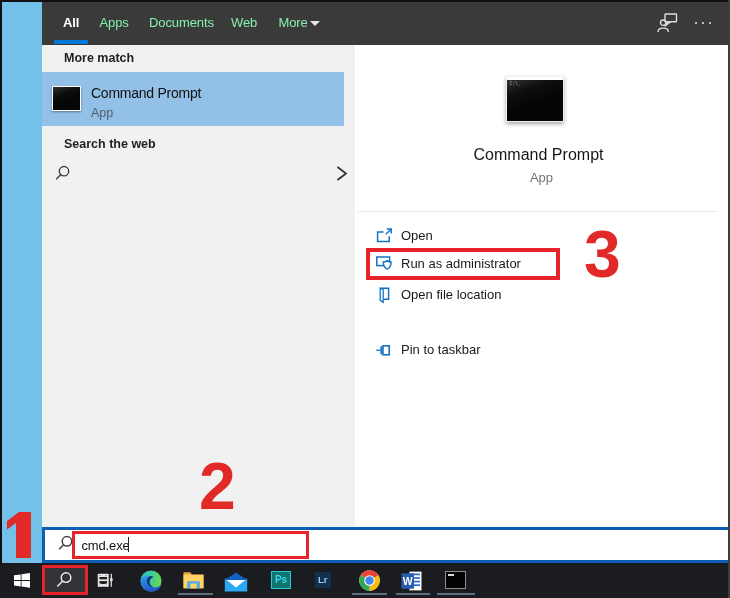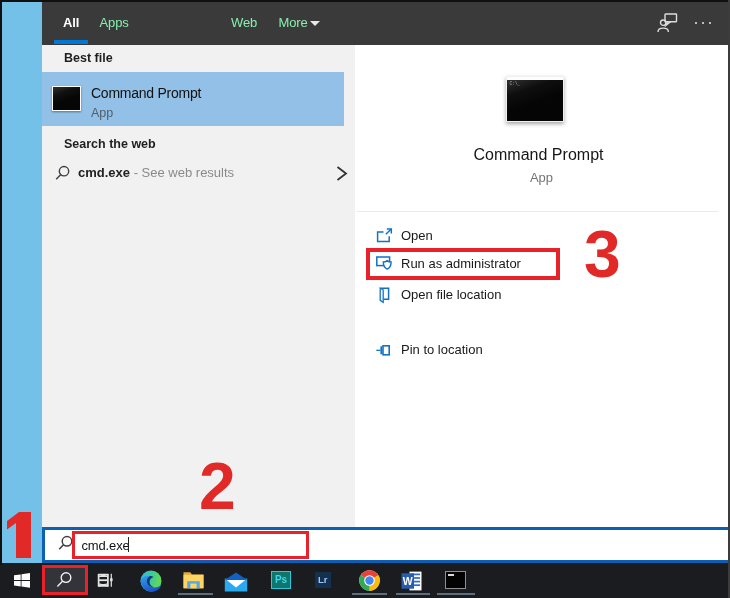--- a/index.html
+++ b/index.html
@@ -58,56 +58,56 @@
   .cmdtb{position:absolute;left:445px;top:8px;width:20.5px;height:18px;background:#030303;border:1.2px solid #8f8f8f;}
 </style>
 </head>
 <body>
 <div class="frame">
   <div class="abs bluestrip"></div>
 
   <div class="abs topbar">
     <div class="tab all" style="left:21px;">All<span class="underline"></span></div>
     <div class="tab" style="left:57.5px;">Apps</div>
+    <div class="tab" style="left:107px;">Documents</div>
     <div class="tab" style="left:189px;">Web</div>
     <div class="tab" style="left:236.5px;">More</div>
     <div class="moretri" style="left:268px;top:19px;"></div>
     <svg style="position:absolute;left:615px;top:11px;" width="21" height="20" viewBox="0 0 21 20">
       <g fill="none" stroke="#dcdcdc" stroke-width="1.4">
         <rect x="8" y="1" width="11.5" height="7.8" rx="0.5"></rect>
         <path d="M10.5,8.8 L9,12.4 L13.6,8.8 Z" fill="#3a3a3a"></path>
         <circle cx="6.2" cy="9.7" r="2.7"></circle>
         <path d="M1,18.9 C1,13.9 11.4,13.9 11.4,18.9"></path>
       </g>
     </svg>
     <div class="dots">
         <i></i>
         <i></i>
         <i></i>
       </div>
   </div>
 
   <div class="abs leftpanel">
-    <div class="h-sec" style="left:22px;top:6px;">Best file</div>
+    <div class="h-sec" style="left:22px;top:6px;">More match</div>
     <div class="bestrow">
       <div class="cmdicon-s">
           <div class="gloss"></div>
         </div>
       <div class="rowtitle" style="top:13px;">Command Prompt</div>
       <div class="rowsub" style="top:33.5px;">App</div>
     </div>
     <div class="h-sec" style="left:22px;top:92px;">Search the web</div>
     <div class="webrow">
       <svg style="position:absolute;left:12px;top:7px;" width="17" height="17" viewBox="0 0 17 17">
         <g fill="none" stroke="#3f3f3f" stroke-width="1.4">
           <circle cx="10" cy="6.2" r="4.7"></circle>
           <line x1="6.6" y1="9.7" x2="2.2" y2="14.2"></line>
         </g>
       </svg>
-      <div style="position:absolute;left:36px;top:7px;font-size:13px;color:#222;"><b>cmd.exe</b><span style="color:#8a8a8a;"> - See web results</span></div>
       <svg style="position:absolute;left:294px;top:8px;" width="12" height="15" viewBox="0 0 12 15">
         <path d="M1.5,1 L10,7.5 L1.5,14" fill="none" stroke="#333" stroke-width="1.8"></path>
       </svg>
     </div>
     <div class="rednum" style="left:157px;top:403px;font-size:66px;">2</div>
   </div>
 
   <div class="abs rightpanel">
     <div class="cmdicon-l">
         <div class="bar"></div>
@@ -147,21 +147,21 @@
       <div class="mtxt">Open file location</div>
     </div>
 
 
     <div class="mrow" style="top:296px;">
       <svg class="mico" width="16" height="11" viewBox="0 0 16 11" style="top:4px;">
         <line x1="0.3" y1="5.3" x2="4.4" y2="5.3" stroke="#1273c4" stroke-width="1.3"></line>
         <rect x="4.4" y="1.3" width="1.7" height="8" fill="#1273c4"></rect>
         <rect x="7" y="0.8" width="6.2" height="9" fill="none" stroke="#1273c4" stroke-width="1.6"></rect>
       </svg>
-      <div class="mtxt">Pin to location</div>
+      <div class="mtxt">Pin to taskbar</div>
     </div>
   </div>
 
   <div class="abs searchrow">
     <svg style="position:absolute;left:12px;top:5px;" width="17" height="17" viewBox="0 0 17 17">
       <g fill="none" stroke="#3f3f3f" stroke-width="1.5">
         <circle cx="10" cy="6.3" r="4.8"></circle>
         <line x1="6.5" y1="9.8" x2="2.2" y2="14.3"></line>
       </g>
     </svg>

